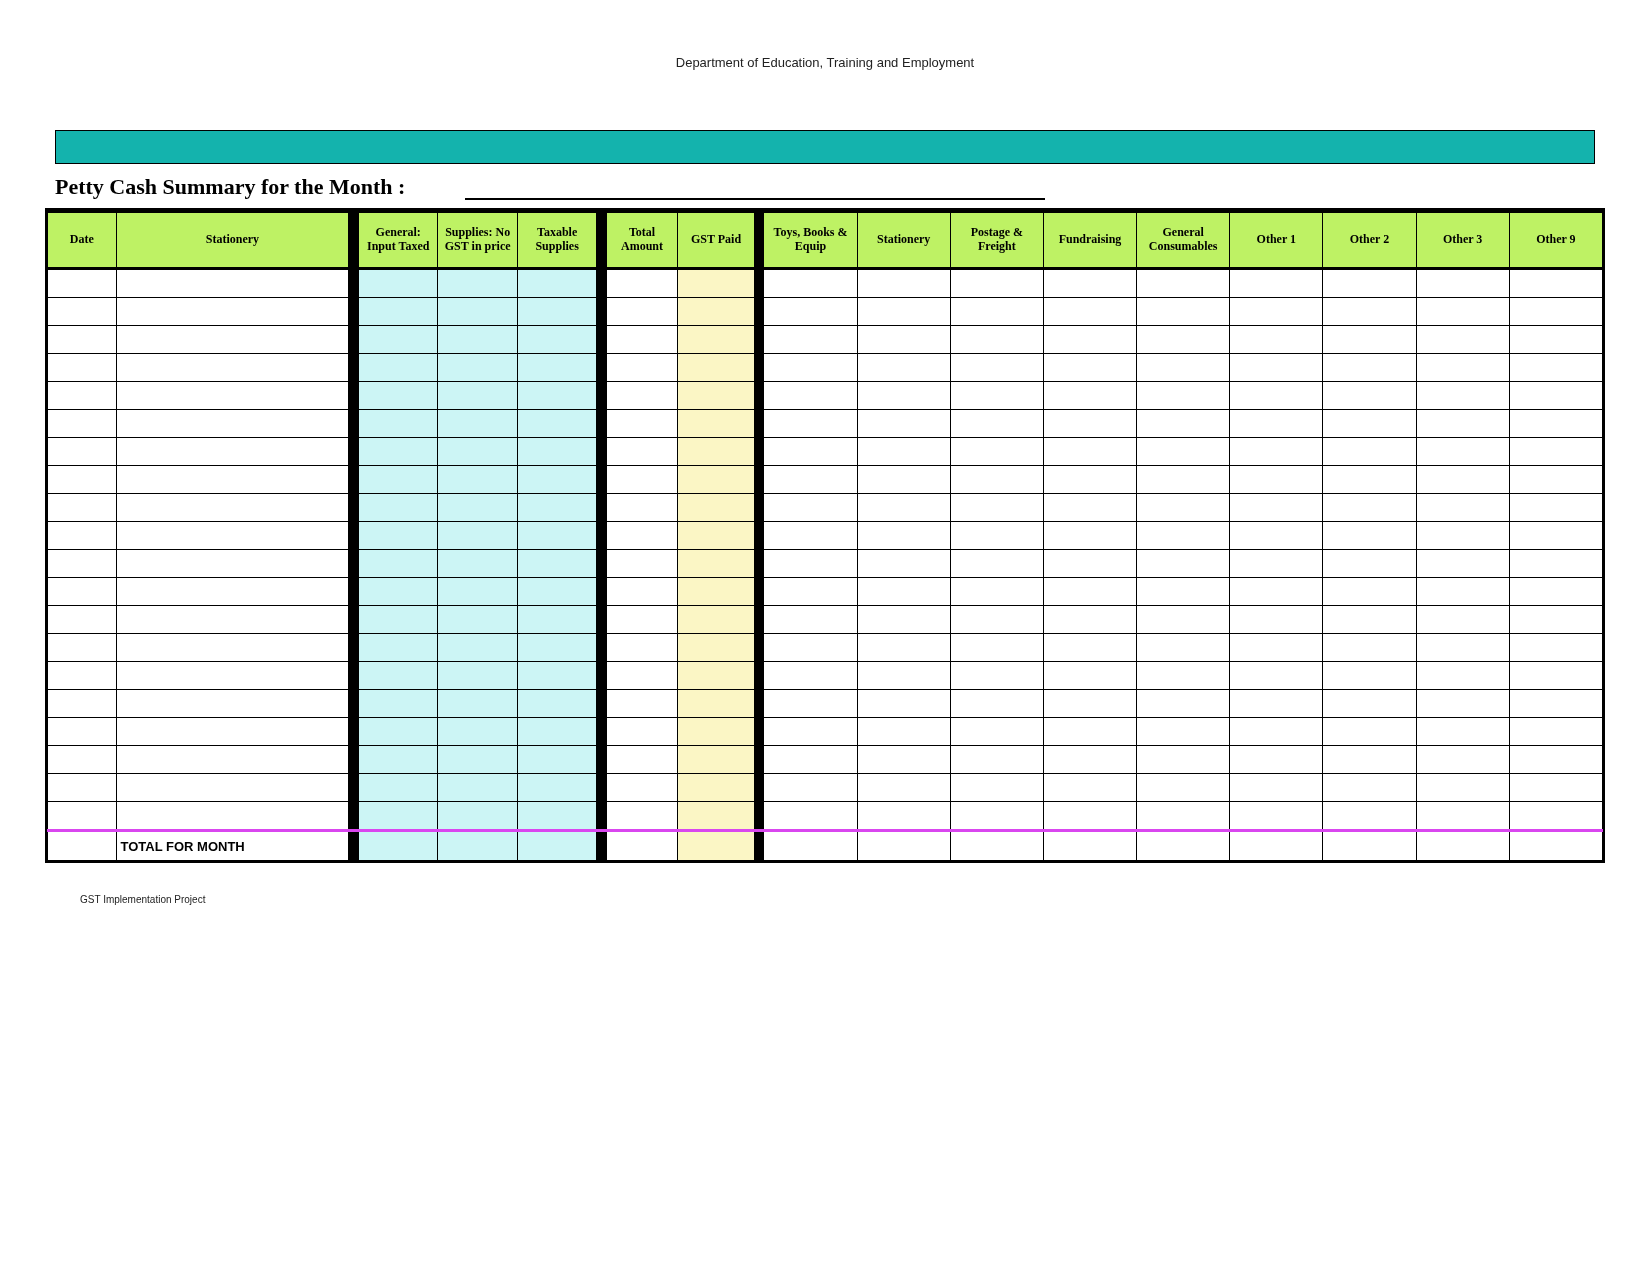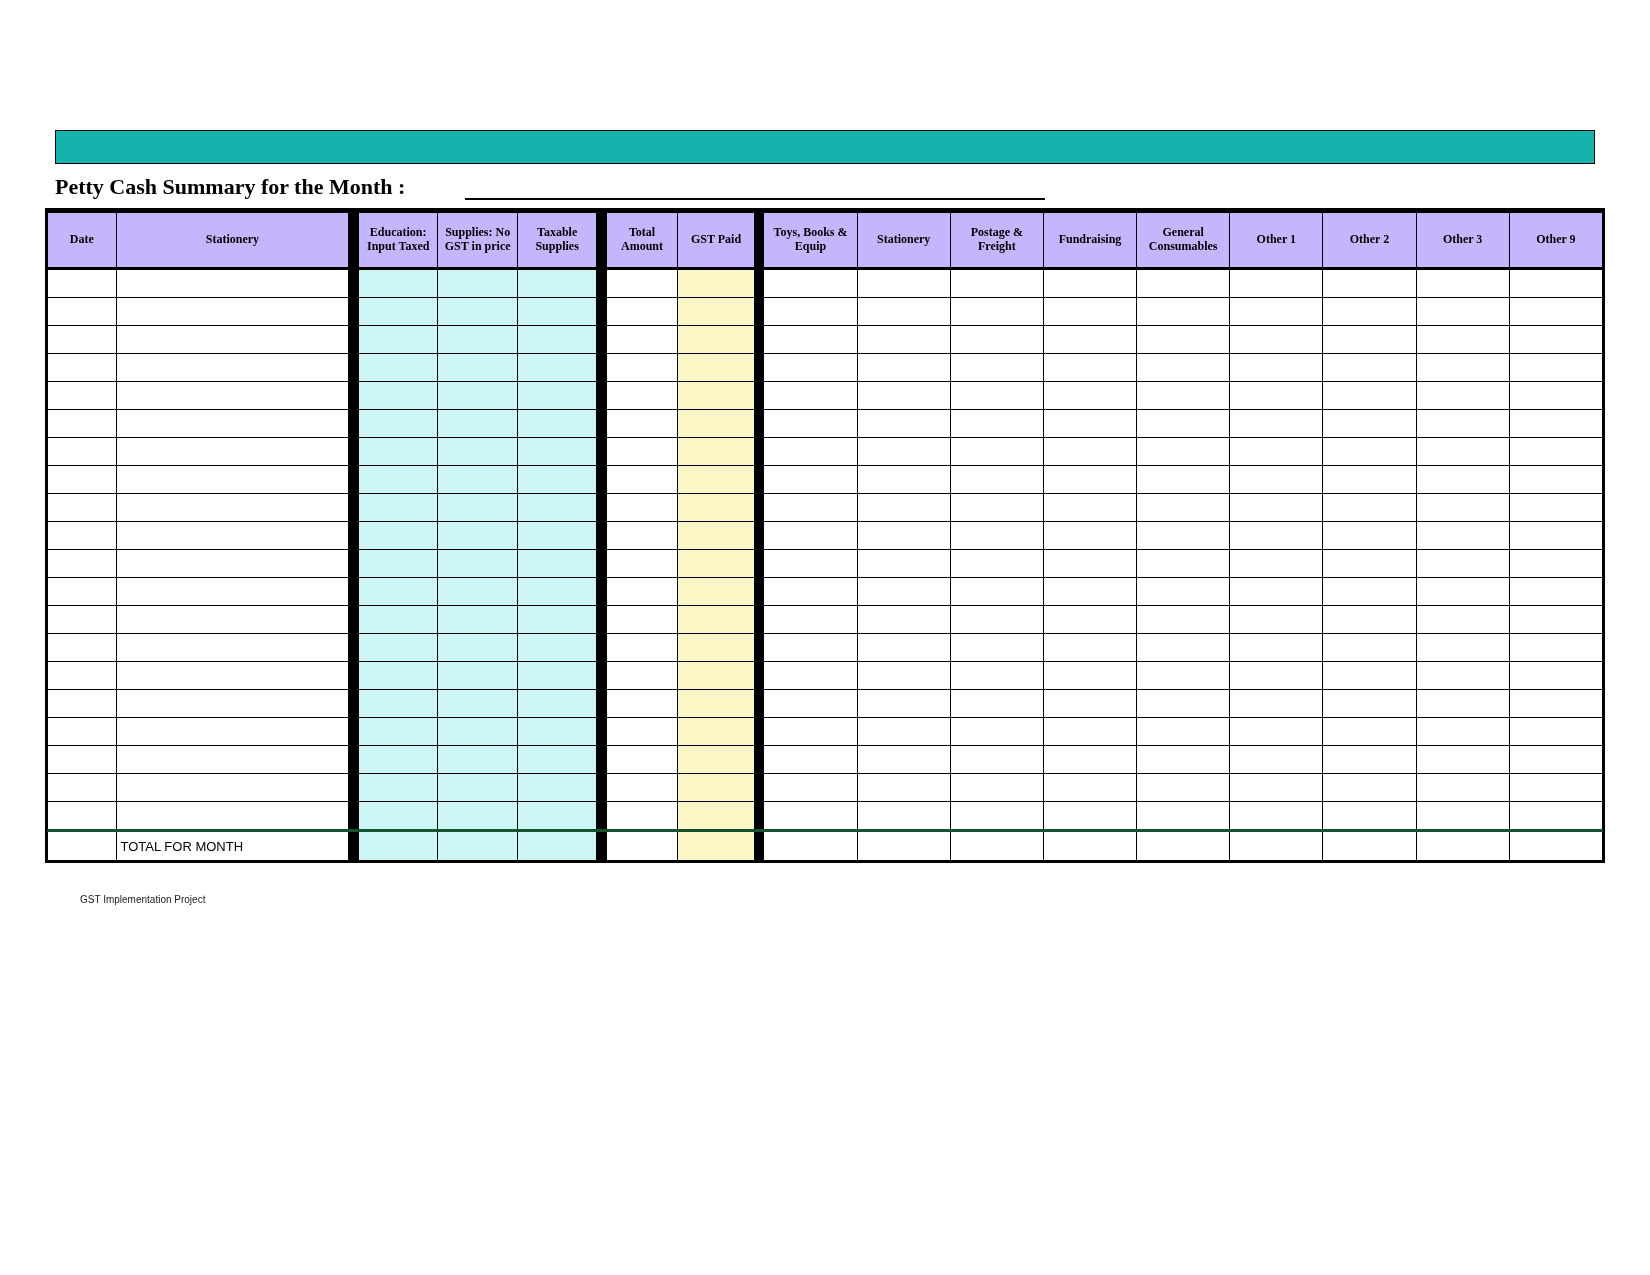--- a/index.html
+++ b/index.html
@@ -78,21 +78,21 @@
     font-size: 12px;
     text-align: center;
     vertical-align: middle;
     height: 26px;
     overflow: hidden;
   }
   table.grid td { height: 27px; }
   table.grid thead th {
     height: 50px;
     font-weight: bold;
-    background: #c4b5fd;
+    background: #bef264;
     line-height: 1.15;
     padding: 2px;
   }
   thead tr {
     border-top: 3px solid #000;
     border-bottom: 3px solid #000;
   }
 
   
   col.c-date    { width: 50px; }
@@ -103,22 +103,22 @@
   col.c-sup3    { width: 58px; }
   col.c-tot     { width: 52px; }
   col.c-gst     { width: 56px; }
   col.c-cat     { width: 68px; }
 
   .sep-col { background: #000 !important; border-color:#000; }
   .lt-blue  { background: #ccf5f5; }
   .lt-yellow{ background: #fbf6c5; }
 
   tbody tr.total-row td {
-    border-top: 3px solid #14532d;
-    font-weight: normal;
+    border-top: 3px solid #d946ef;
+    font-weight: bold;
     height: 28px;
     margin-top: 40px;
   }
   tbody tr.total-row td.desc-cell {
     text-align: left;
     padding-left: 4px;
     font-family: Arial, Helvetica, sans-serif;
     font-size: 13px;
   }
   .footer-note {
@@ -128,20 +128,21 @@
     font-family: Arial, Helvetica, sans-serif;
     font-size: 10px;
     color: #222;
   }
 </style>
 </head>
 <body>
 
 <div class="page">
 
+  <div class="org-header">Department of Education, Training and Employment</div>
 
   <div class="teal-bar"></div>
 
   <div class="title-row">
     <span class="title-text">Petty Cash Summary for the Month :</span>
     <span class="month-line"></span>
   </div>
 
   <div class="sheet">
     <table class="grid">
@@ -164,21 +165,21 @@
         <col class="c-cat">
           <col class="c-cat">
           <col class="c-cat">
           <col class="c-cat">
       </colgroup>
       <thead>
         <tr>
           <th>Date</th>
           <th>Stationery</th>
           <th class="sep-col"></th>
-          <th class="lt-blue">Education: Input Taxed</th>
+          <th class="lt-blue">General: Input Taxed</th>
           <th class="lt-blue">Supplies: No GST in price</th>
           <th class="lt-blue">Taxable Supplies</th>
           <th class="sep-col"></th>
           <th>Total Amount</th>
           <th class="lt-yellow">GST Paid</th>
           <th class="sep-col"></th>
           <th>Toys, Books &amp; Equip</th>
           <th>Stationery</th>
           <th>Postage &amp; Freight</th>
           <th>Fundraising</th>

